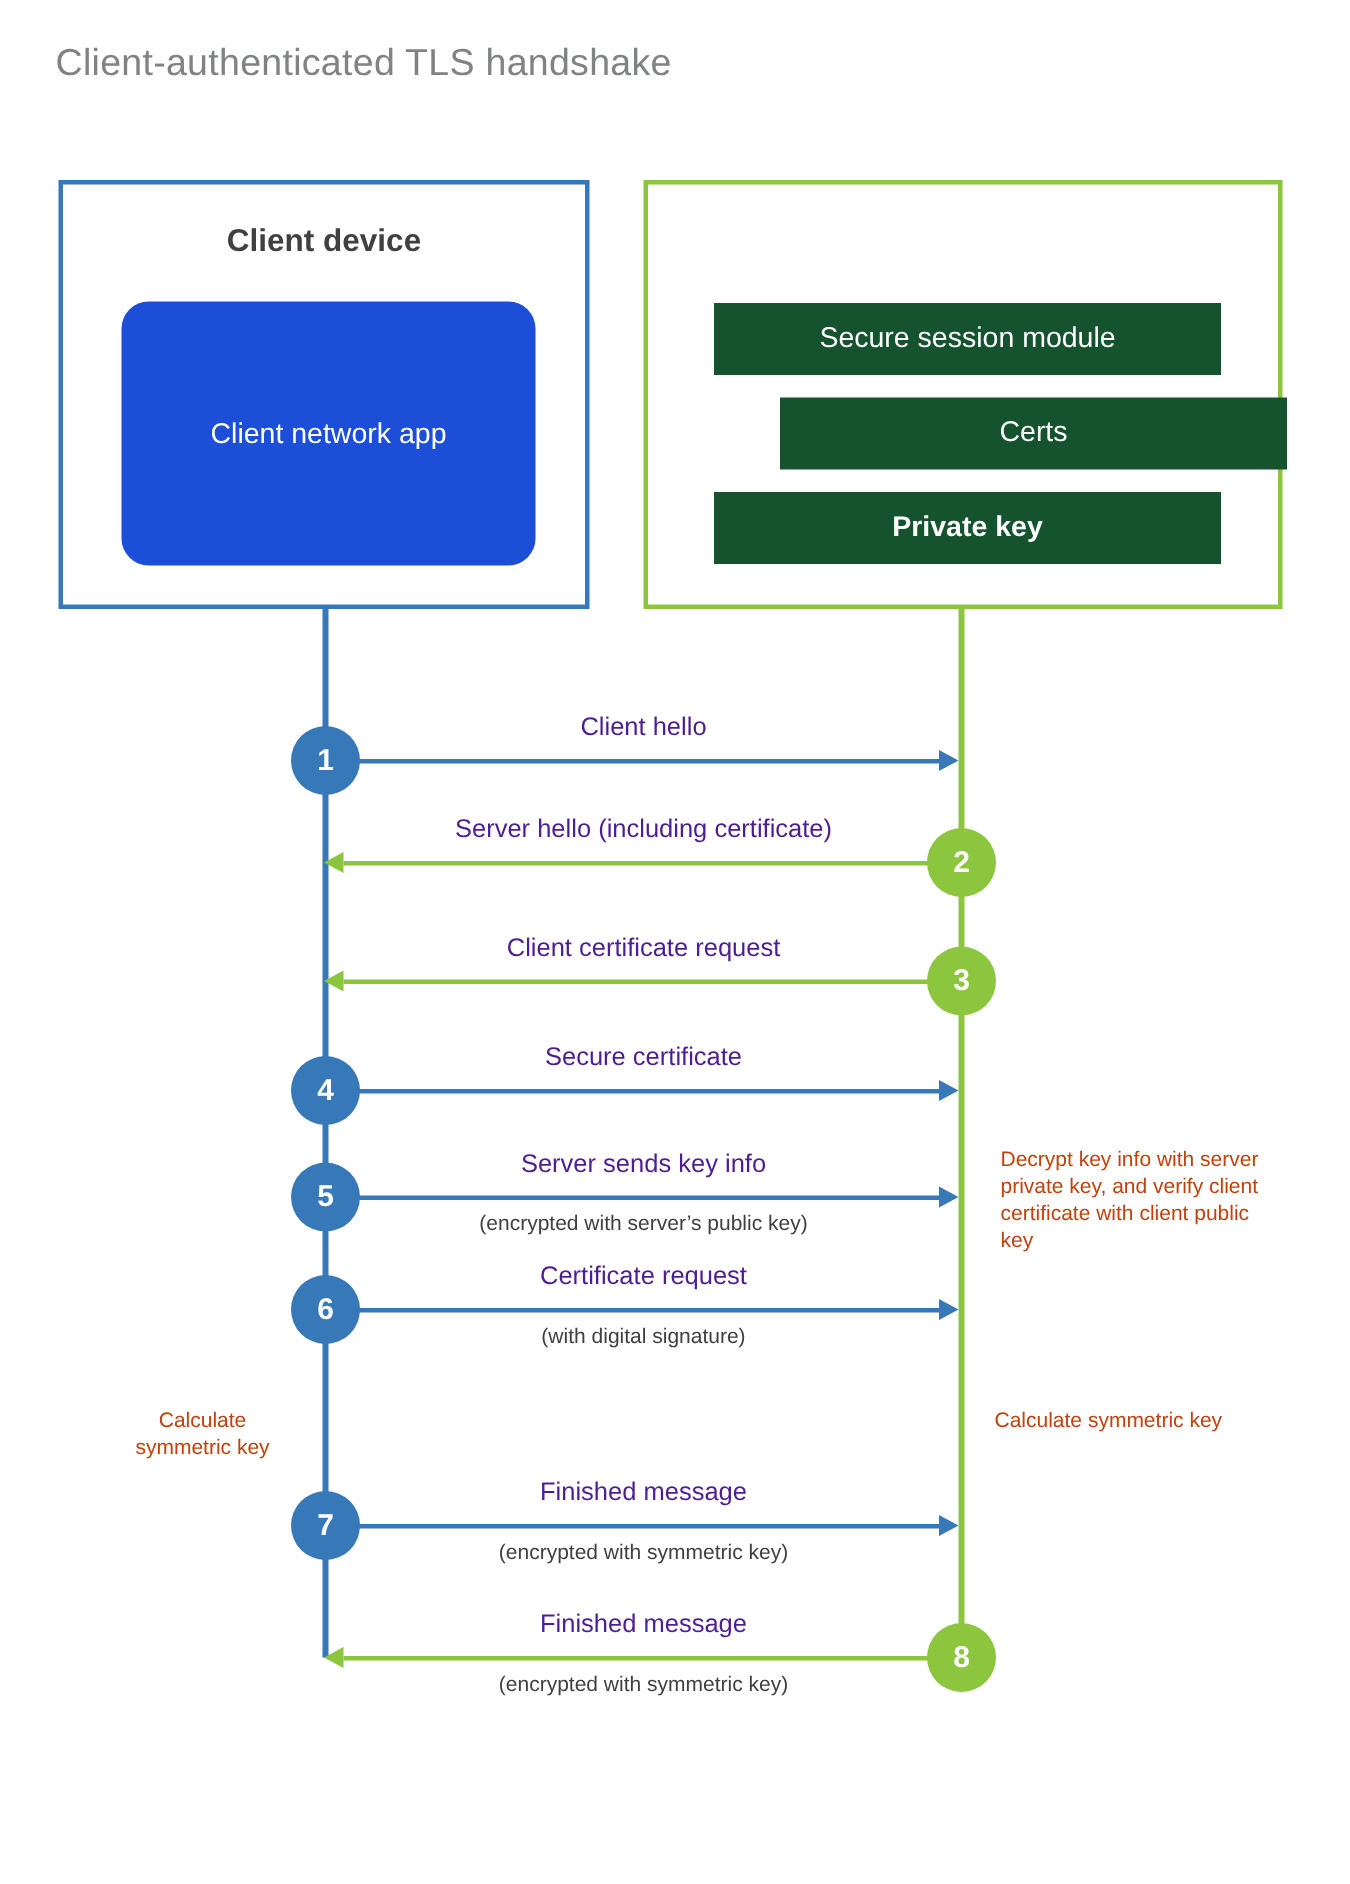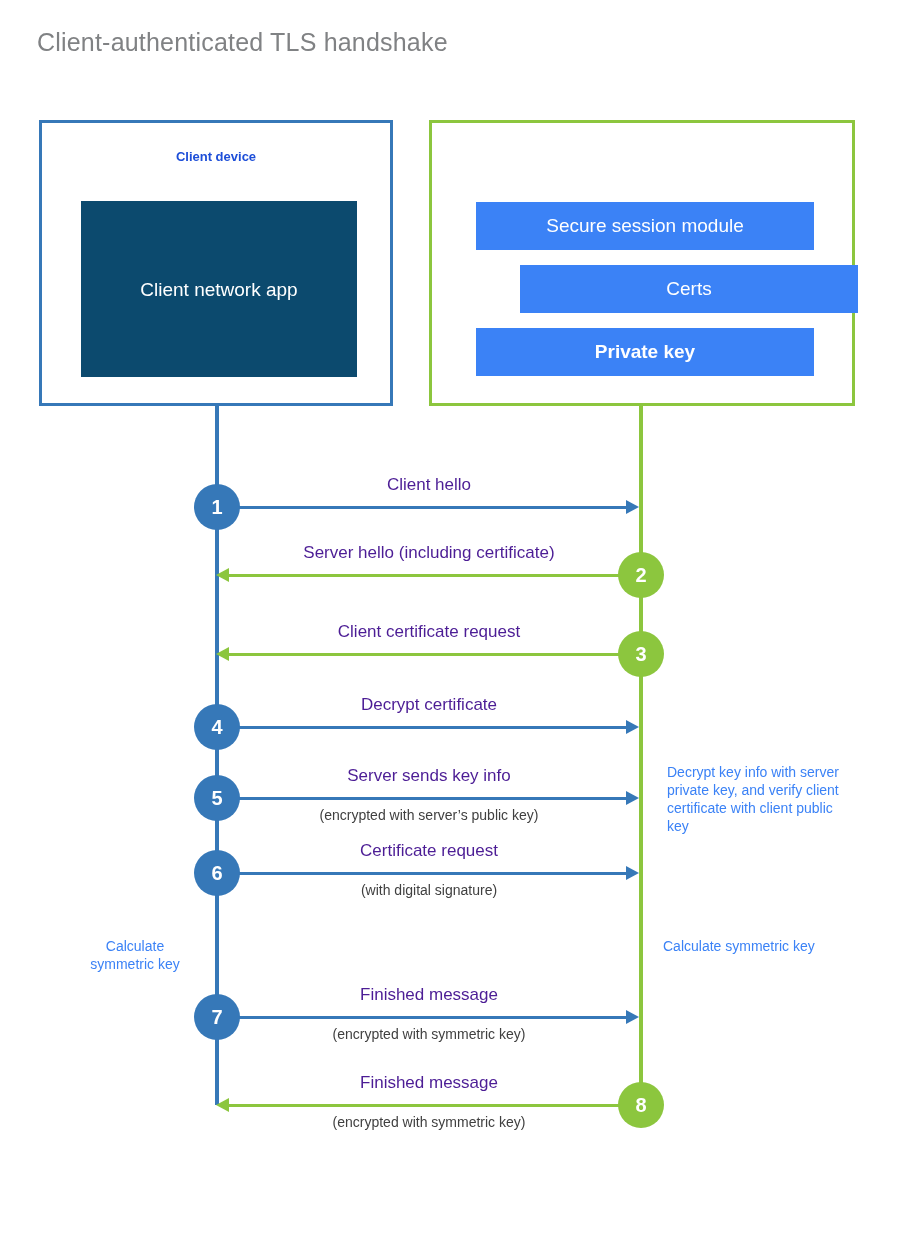--- a/index.html
+++ b/index.html
@@ -44,45 +44,46 @@
   #server-box {
     left: 429px; top: 120px;
     width: 426px; height: 286px;
     border: 3px solid #8cc63e;
   }
   .actor-title {
     position: absolute;
     top: 26px;
     left: 0; right: 0;
     text-align: center;
-    font-size: 13px;
+    font-size: 21px;
     font-weight: bold;
-    color: #1d4ed8;
+    color: #404040;
   }
   #client-app {
     position: absolute;
     left: 39px; top: 78px;
     width: 276px; height: 176px;
-    background: #0c4a6e;
+    background: #1d4ed8;
     color: #ffffff;
     font-size: 19px;
     line-height: 27px;
     display: flex;
     align-items: center;
     justify-content: center;
     text-align: center;
     padding: 0 10px;
     box-sizing: border-box;
+    border-radius: 18px;
   }
   .server-bar {
     position: absolute;
     left: 44px;
     width: 338px;
     height: 48px;
-    background: #3b82f6;
+    background: #14532d;
     color: #ffffff;
     font-size: 19px;
     display: flex;
     align-items: center;
     justify-content: center;
     text-align: center;
   }
   #server-bar-0 { top: 79px; }
   #server-bar-1 { top: 142px; margin-left: 44px; }
   #server-bar-2 { top: 205px; font-weight: bold; }
@@ -166,21 +167,21 @@
     font-weight: bold;
   }
   .step-circle.blue { background: #3678b8; left: 194px; }
   .step-circle.green { background: #8cc63e; left: 618px; }
 
   
   .annotation {
     position: absolute;
     font-size: 14px;
     line-height: 18px;
-    color: #3b82f6;
+    color: #c2410c;
   }
   #annotation-decrypt {
     left: 667px;
     top: 763px;
     width: 190px;
     text-align: left;
   }
   #annotation-client-calc {
     left: 75px;
     top: 937px;
@@ -230,21 +231,21 @@
   <div class="step-circle green" style="top:552px">2</div>
 
   <div class="msg" style="top:654px">
     <div class="msg-label">Client certificate request</div>
     <div class="msg-line green" style="left:229px;width:412px"></div>
     <div class="arrow-head left-green" style="left:216px"></div>
   </div>
   <div class="step-circle green" style="top:631px">3</div>
 
   <div class="msg" style="top:727px">
-    <div class="msg-label">Decrypt certificate</div>
+    <div class="msg-label">Secure certificate</div>
     <div class="msg-line blue" style="left:217px;width:409px"></div>
     <div class="arrow-head right-blue" style="left:626px"></div>
   </div>
   <div class="step-circle blue" style="top:704px">4</div>
 
   <div class="msg" style="top:798px">
     <div class="msg-label">Server sends key info</div>
     <div class="msg-line blue" style="left:217px;width:409px"></div>
     <div class="arrow-head right-blue" style="left:626px"></div>
     <div class="msg-sublabel">(encrypted with server’s public key)</div>

